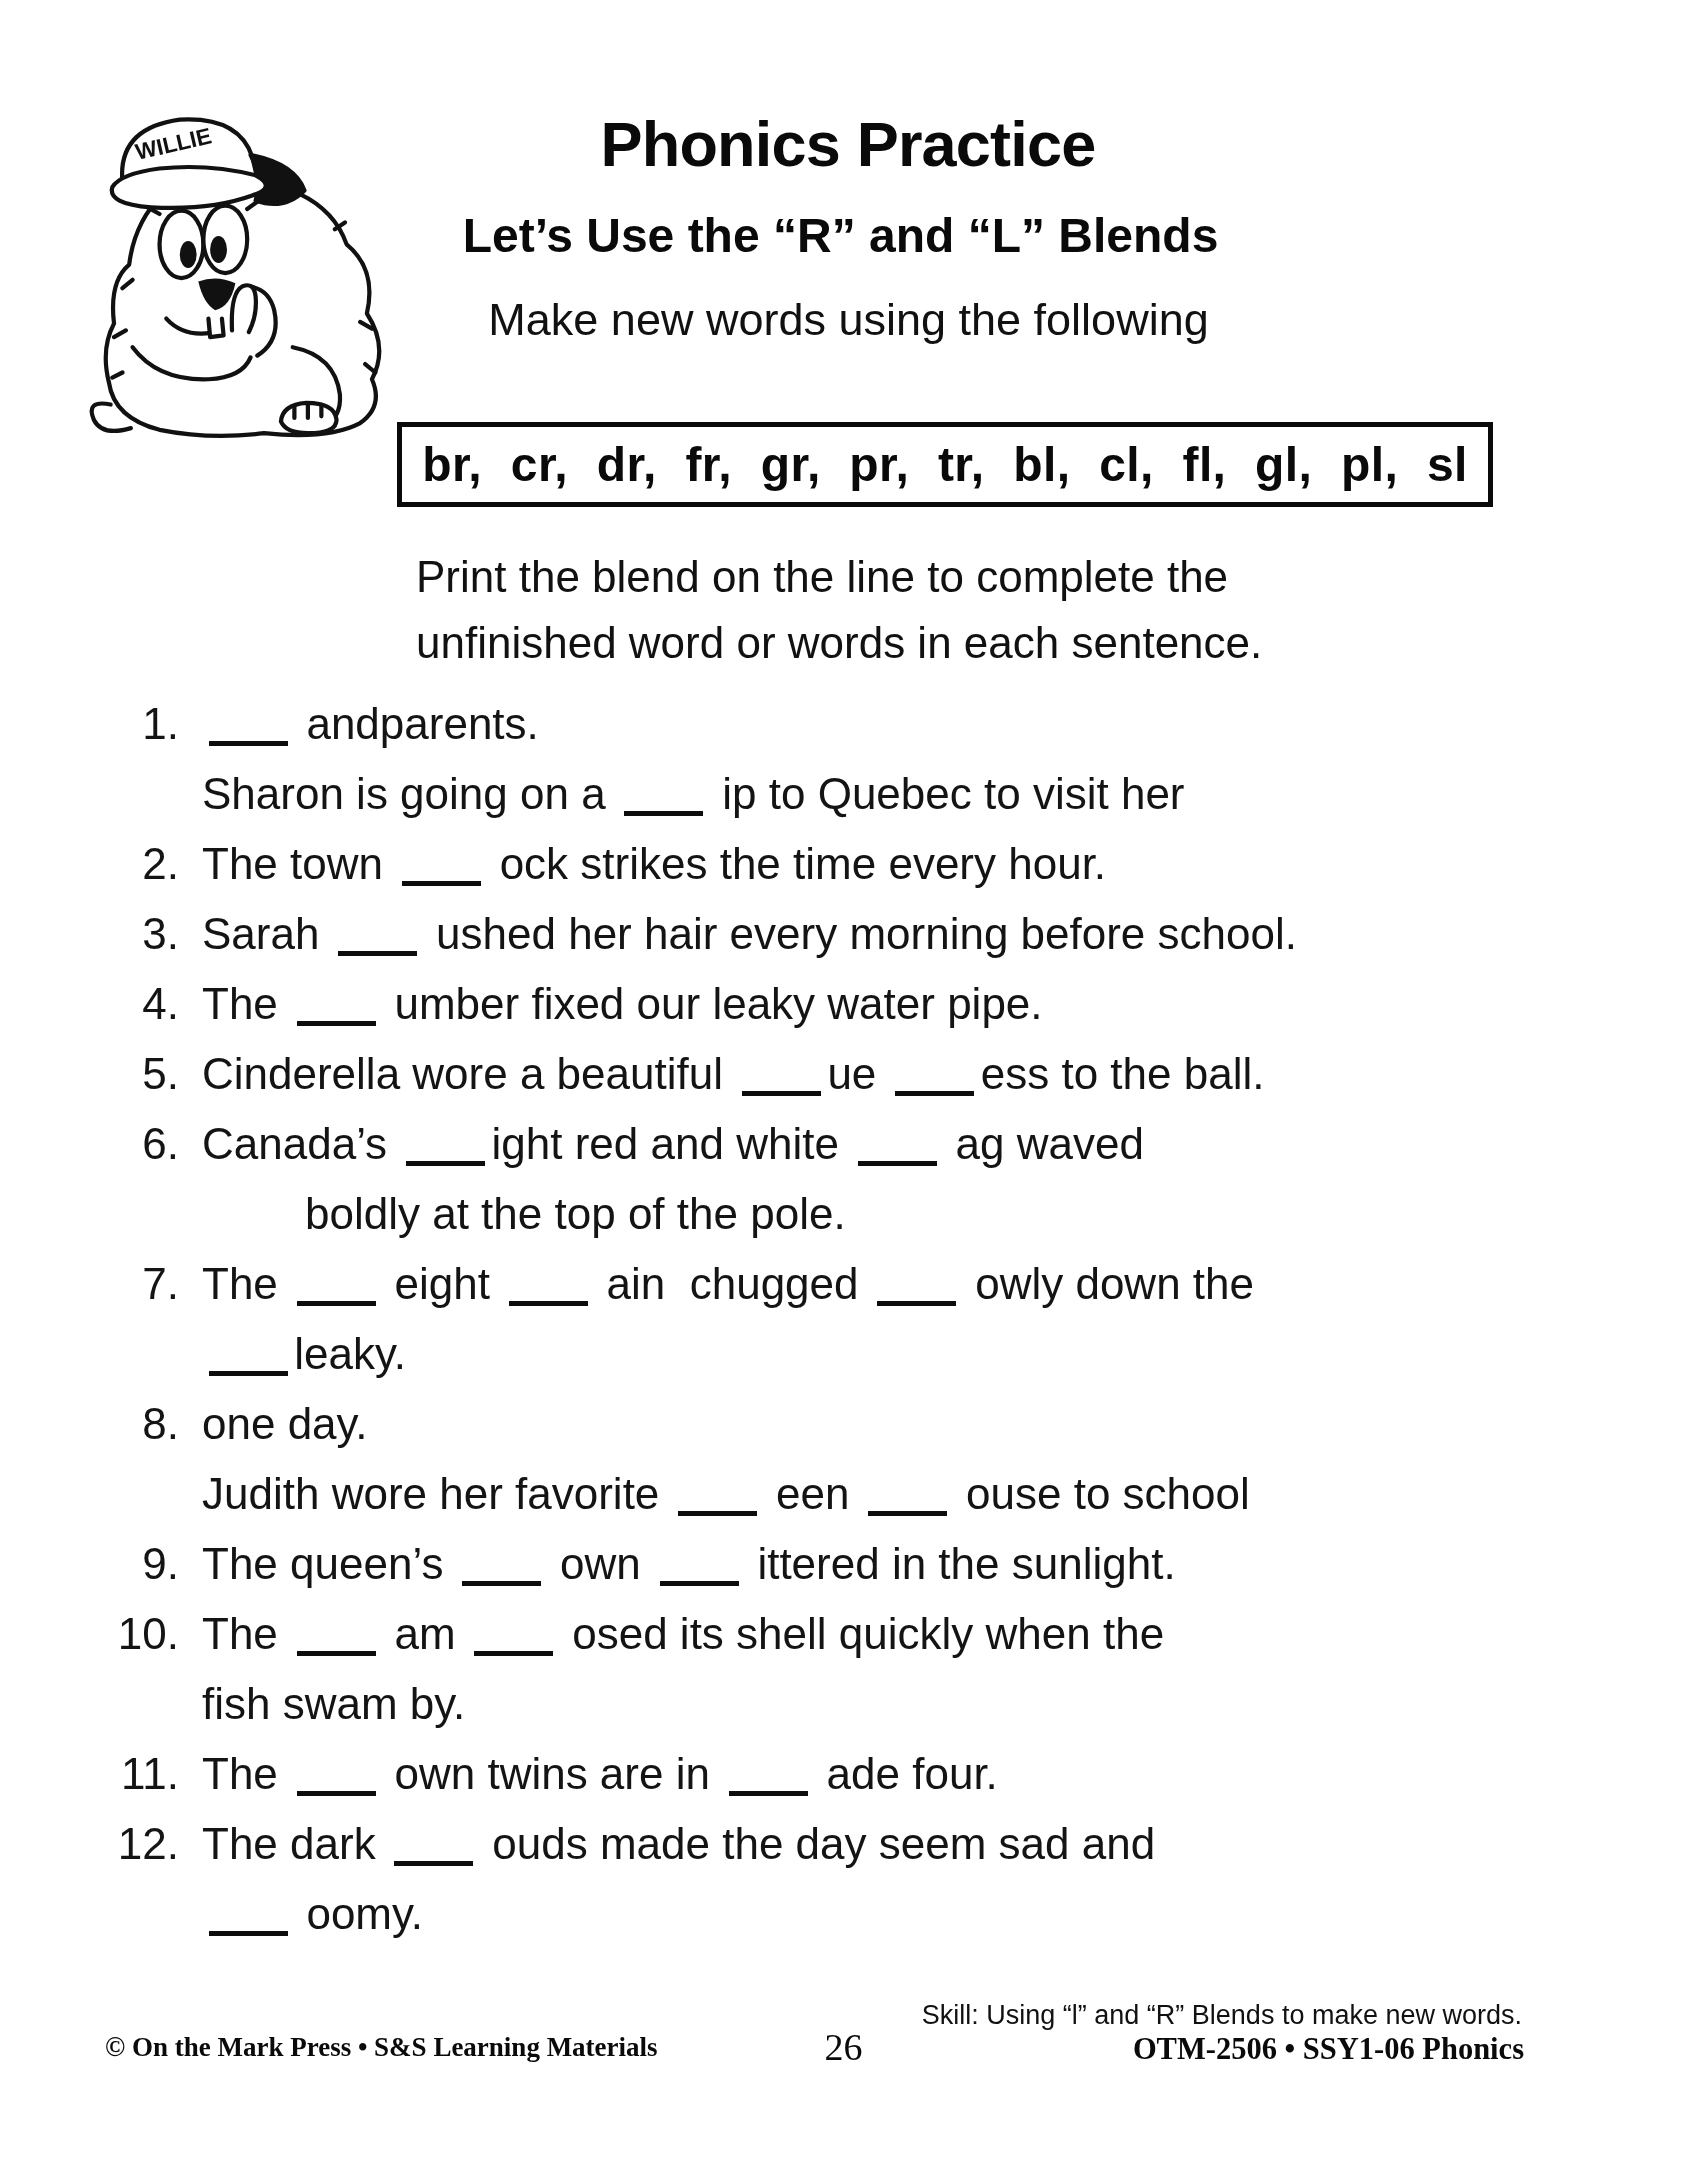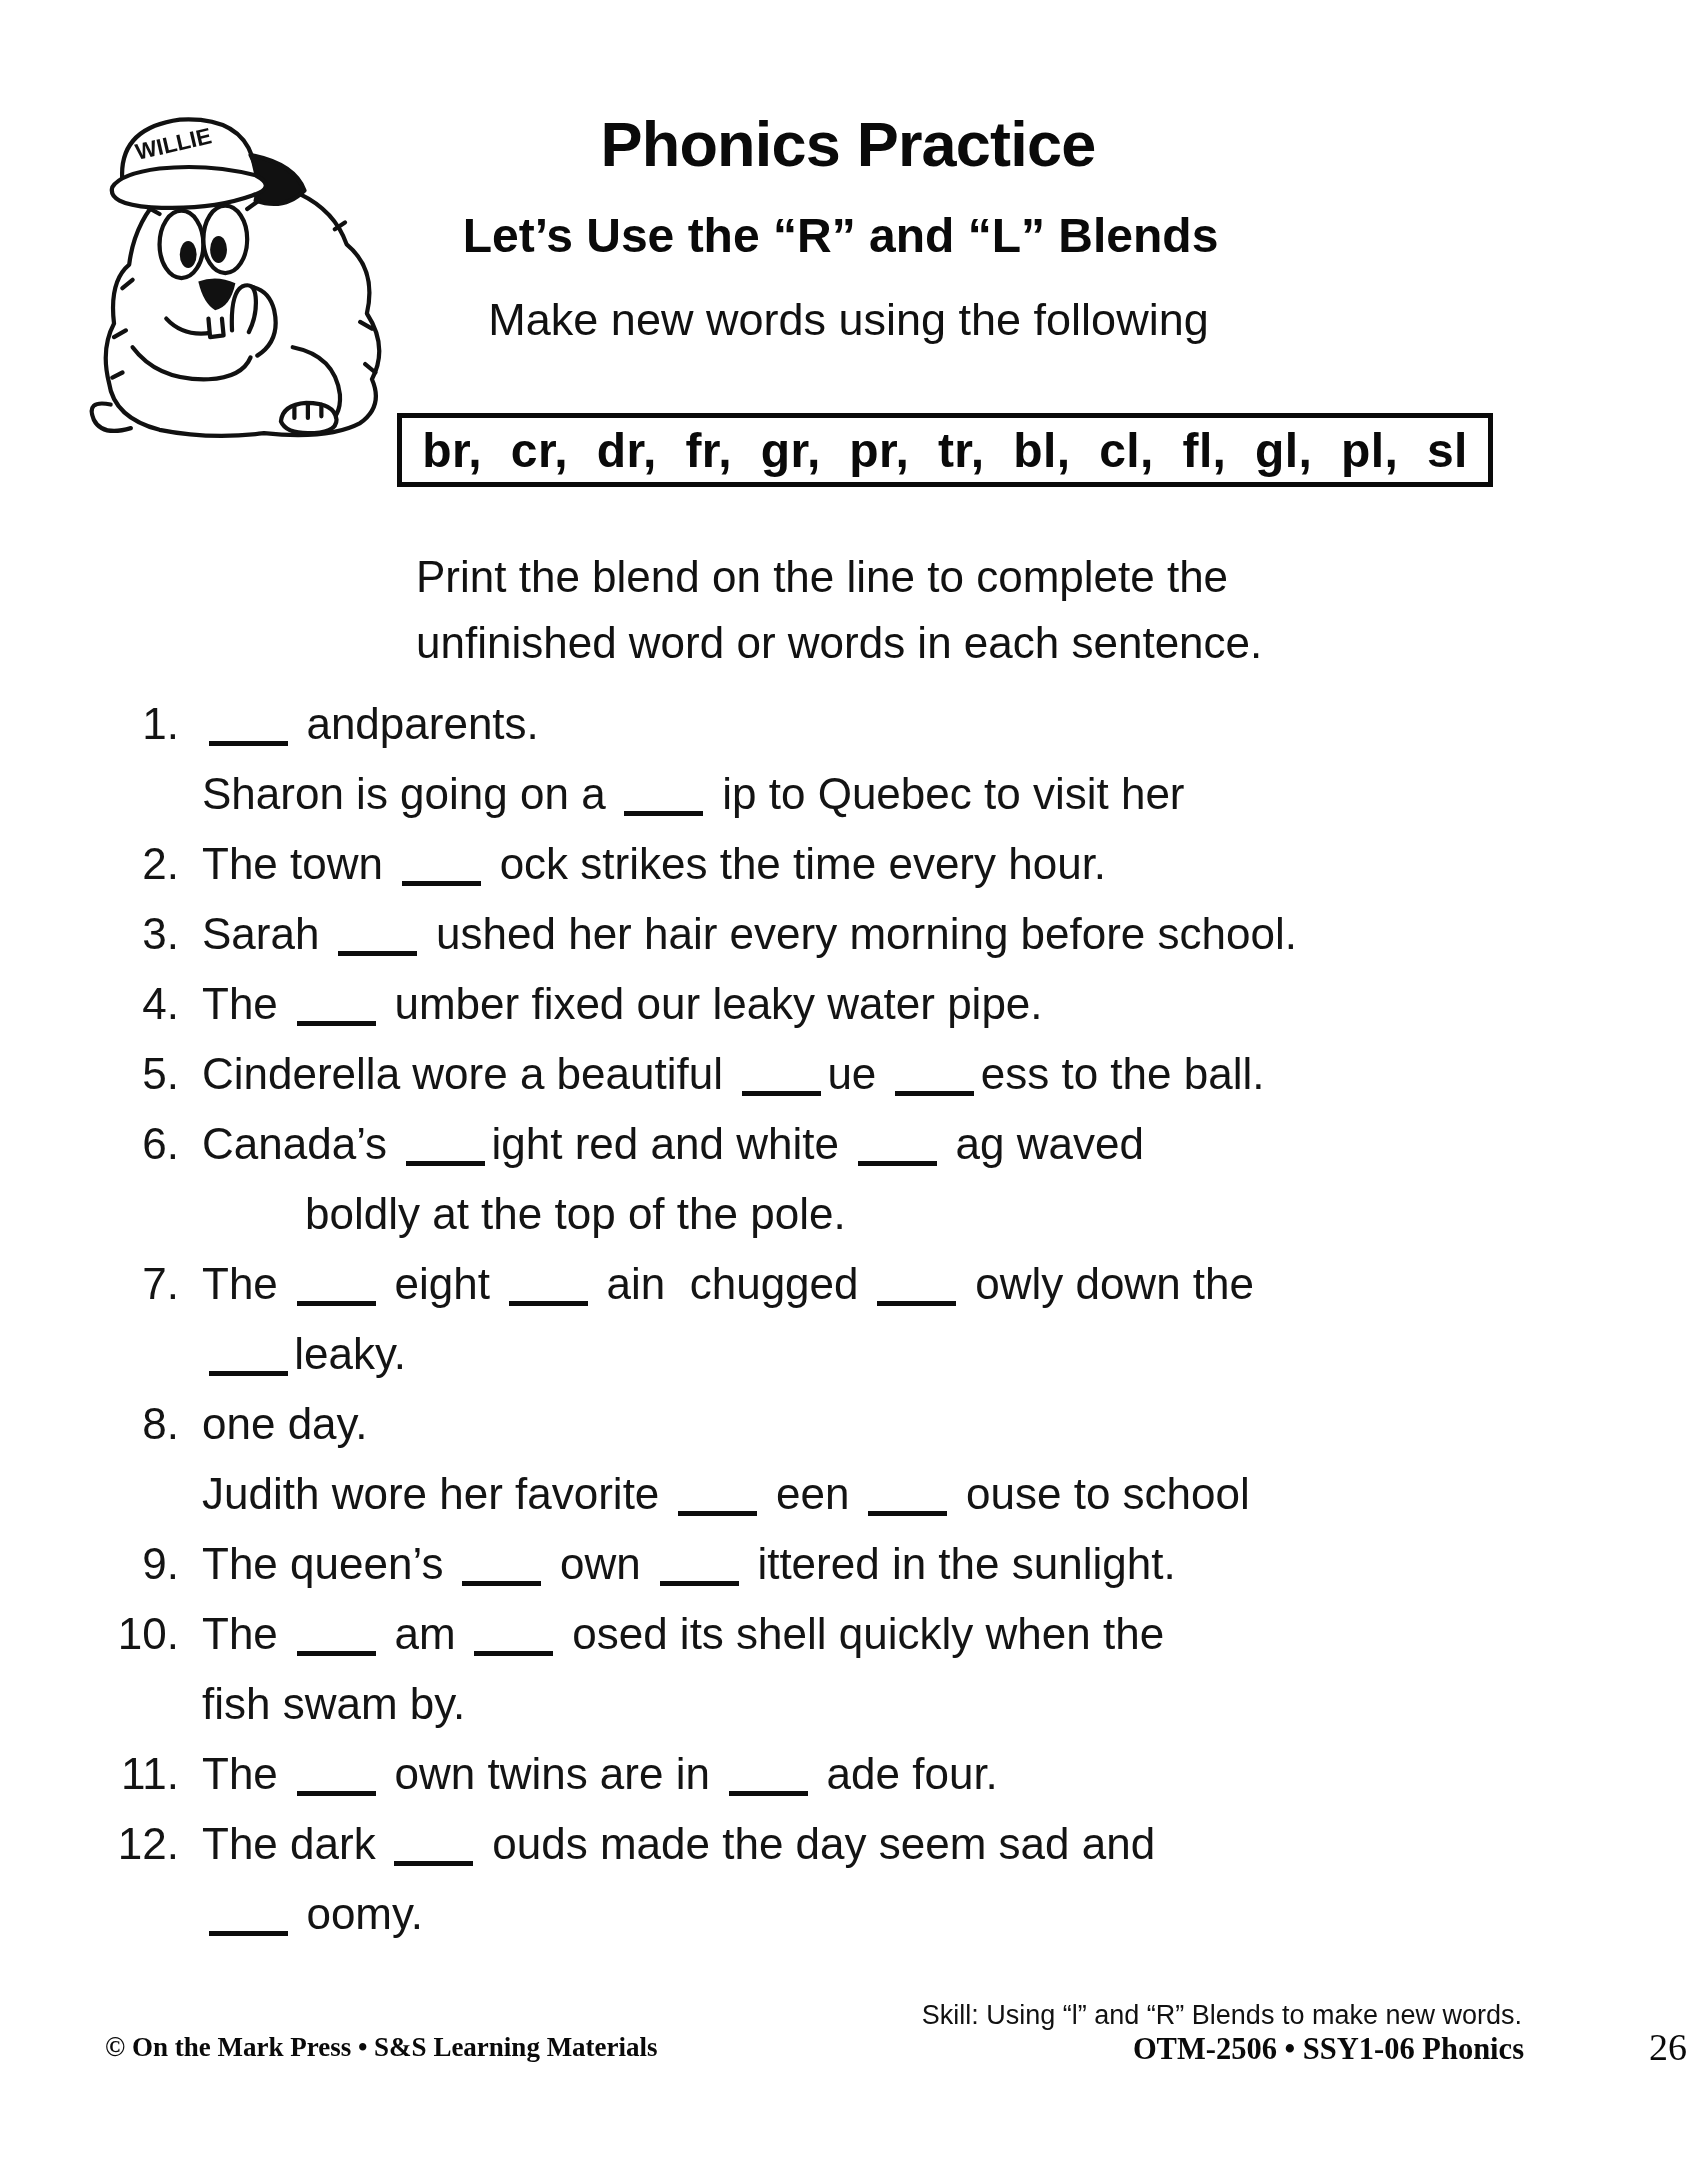--- a/index.html
+++ b/index.html
@@ -23,21 +23,21 @@
     position:absolute;left:412px;top:208px;width:857px;
     margin:0;text-align:center;
     font-size:48px;font-weight:bold;color:#0a0a0a;
   }
   .lead{
     position:absolute;left:412px;top:294px;width:873px;
     margin:0;text-align:center;
     font-size:45px;font-weight:normal;color:#111;
   }
   .blends-box{
-    position:absolute;left:397px;top:413px;width:1096px;height:74px;
+    position:absolute;left:397px;top:422px;width:1096px;height:85px;
     border:5px solid #0a0a0a;box-sizing:border-box;
     display:flex;align-items:center;justify-content:center;
   }
   .blends-box span{
     font-size:48px;font-weight:bold;word-spacing:15px;letter-spacing:0.4px;color:#0a0a0a;
     white-space:nowrap;
   }
   .instructions{
     position:absolute;left:416px;top:544px;width:1088px;margin:0;
     font-size:44px;line-height:66px;color:#111;
@@ -63,21 +63,21 @@
   .skill{
     position:absolute;right:165px;top:2000px;
     font-size:27px;color:#111;
     font-family:"Liberation Sans",sans-serif;
   }
   .copyright{
     position:absolute;left:105px;top:2032px;
     font-family:"Liberation Serif",serif;font-weight:bold;font-size:27px;color:#0a0a0a;
   }
   .page-number{
-    position:absolute;left:0;top:2025px;width:1687px;text-align:right;
+    position:absolute;left:0;top:2025px;width:1687px;text-align:center;
     font-family:"Liberation Serif",serif;font-size:38px;color:#0a0a0a;
   }
   .code{
     position:absolute;right:163px;top:2032px;
     font-family:"Liberation Serif",serif;font-weight:bold;font-size:30.5px;color:#0a0a0a;
   }
 </style>
 </head>
 <body>
 

